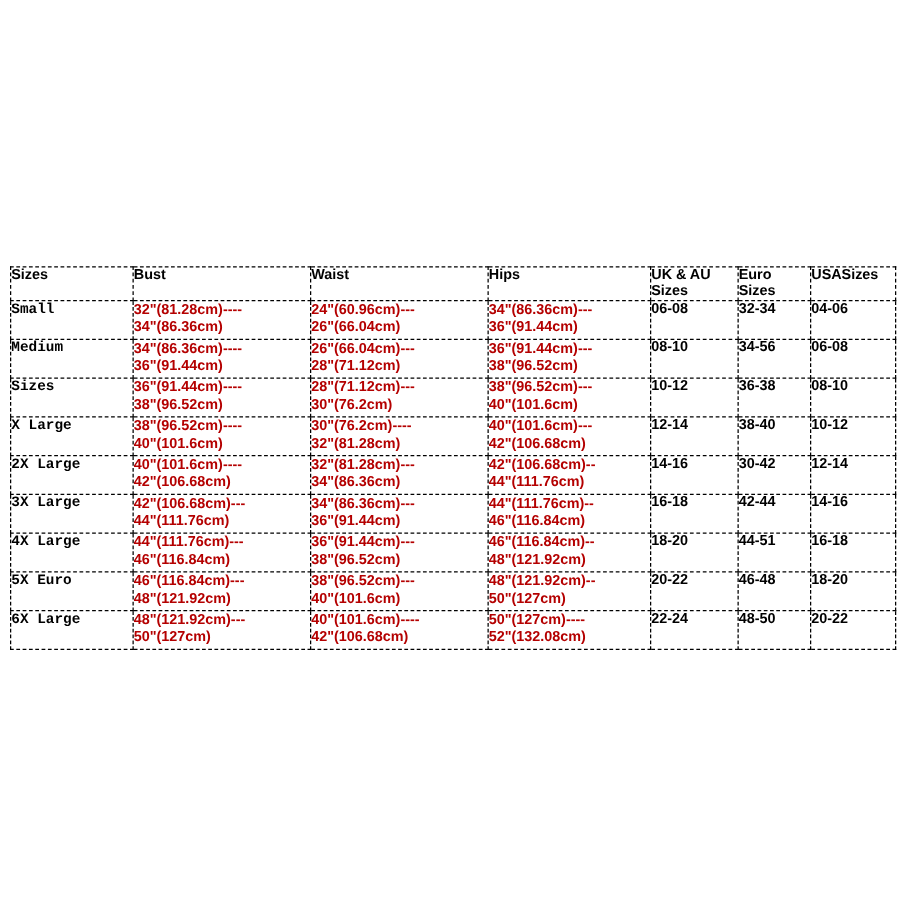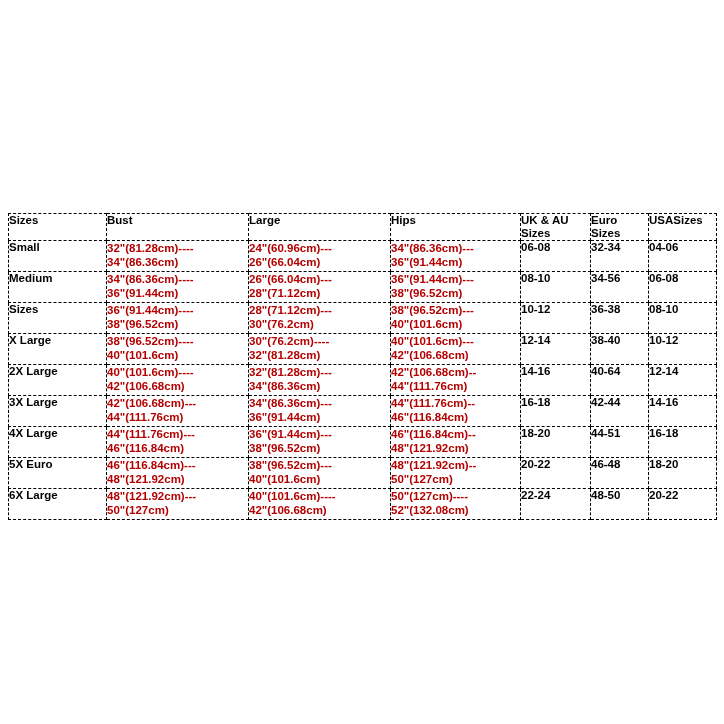--- a/index.html
+++ b/index.html
@@ -51,20 +51,21 @@
     display: block;
   }
   .size-cell {
     font-size: 11.5px;
     font-weight: bold;
     color: #000000;
     padding: 16px 4px 2px 2px;
     box-sizing: border-box;
     height: 31px;
     white-space: nowrap;
+    font-family: Liberation Mono, monospace;
   }
   .meas-cell {
     padding: 0 4px 0 5px;
     box-sizing: border-box;
     height: 31px;
     position: relative;
   }
   .meas-cell .line {
     display: block;
     font-size: 11.5px;
@@ -111,21 +112,21 @@
         <tr>
           <th class="hdr-cell">
             <span>Sizes</span>
             <span class="l2"></span>
           </th>
           <th class="hdr-cell">
             <span>Bust</span>
             <span class="l2"></span>
           </th>
           <th class="hdr-cell">
-            <span>Large</span>
+            <span>Waist</span>
             <span class="l2"></span>
           </th>
           <th class="hdr-cell">
             <span>Hips</span>
             <span class="l2"></span>
           </th>
           <th class="hdr-cell">
             <span>UK &amp; AU</span>
             <span class="l2">Sizes</span>
           </th>
@@ -225,21 +226,21 @@
           </td>
           <td class="meas-cell">
             <span class="line">32"(81.28cm)---</span>
             <span class="line">34"(86.36cm)</span>
           </td>
           <td class="meas-cell">
             <span class="line">42"(106.68cm)--</span>
             <span class="line">44"(111.76cm)</span>
           </td>
           <td class="plain-cell">14-16</td>
-          <td class="plain-cell">40-64</td>
+          <td class="plain-cell">30-42</td>
           <td class="plain-cell">12-14</td>
         </tr>
 
         <tr>
           <td class="size-cell">3X Large</td>
           <td class="meas-cell">
             <span class="line">42"(106.68cm)---</span>
             <span class="line">44"(111.76cm)</span>
           </td>
           <td class="meas-cell">

